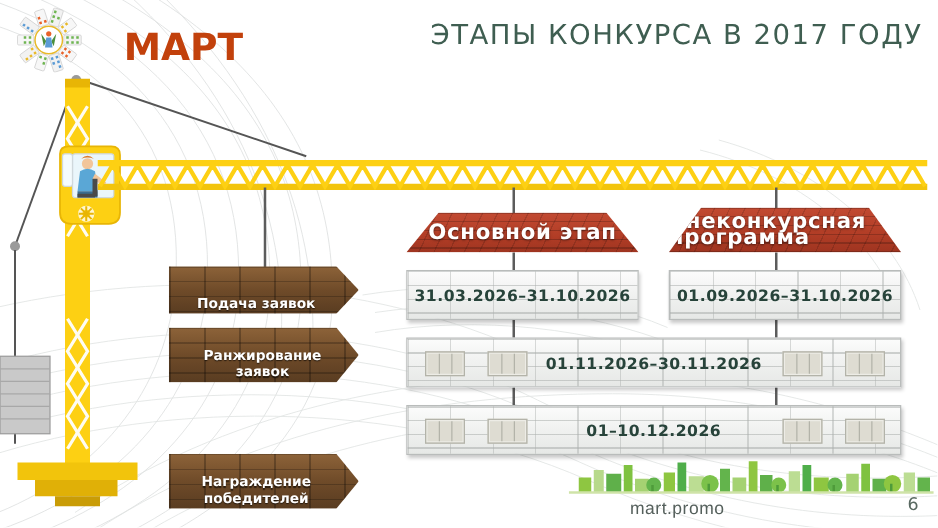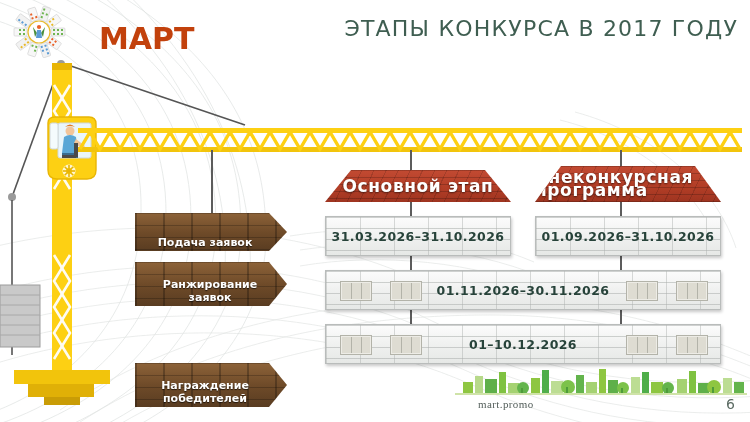--- a/index.html
+++ b/index.html
@@ -114,23 +114,23 @@
   }
   .win::before,.win::after{
     content:"";position:absolute;top:1px;bottom:1px;width:1px;background:#b3b3a9;
   }
   .win::before{left:33%;}
   .win::after{left:66%;}
 
   
   .skyline{position:absolute;left:455px;top:366px;width:292px;height:30px;}
   .footer-url{
-    position:absolute;left:478px;top:398px;
-    font-size:11px;color:#55605c;letter-spacing:.4px;
-    font-family:Liberation Serif, serif;
+    position:absolute;left:504px;top:398px;
+    font-size:14px;color:#55605c;letter-spacing:.4px;
+    font-family:Liberation Sans, sans-serif;
   }
   .page-num{
     position:absolute;left:726px;top:396px;
     font-size:14px;color:#5a6a62;
     font-family:"DejaVu Sans", sans-serif;
   }
 </style>
 </head>
 <body>
 

